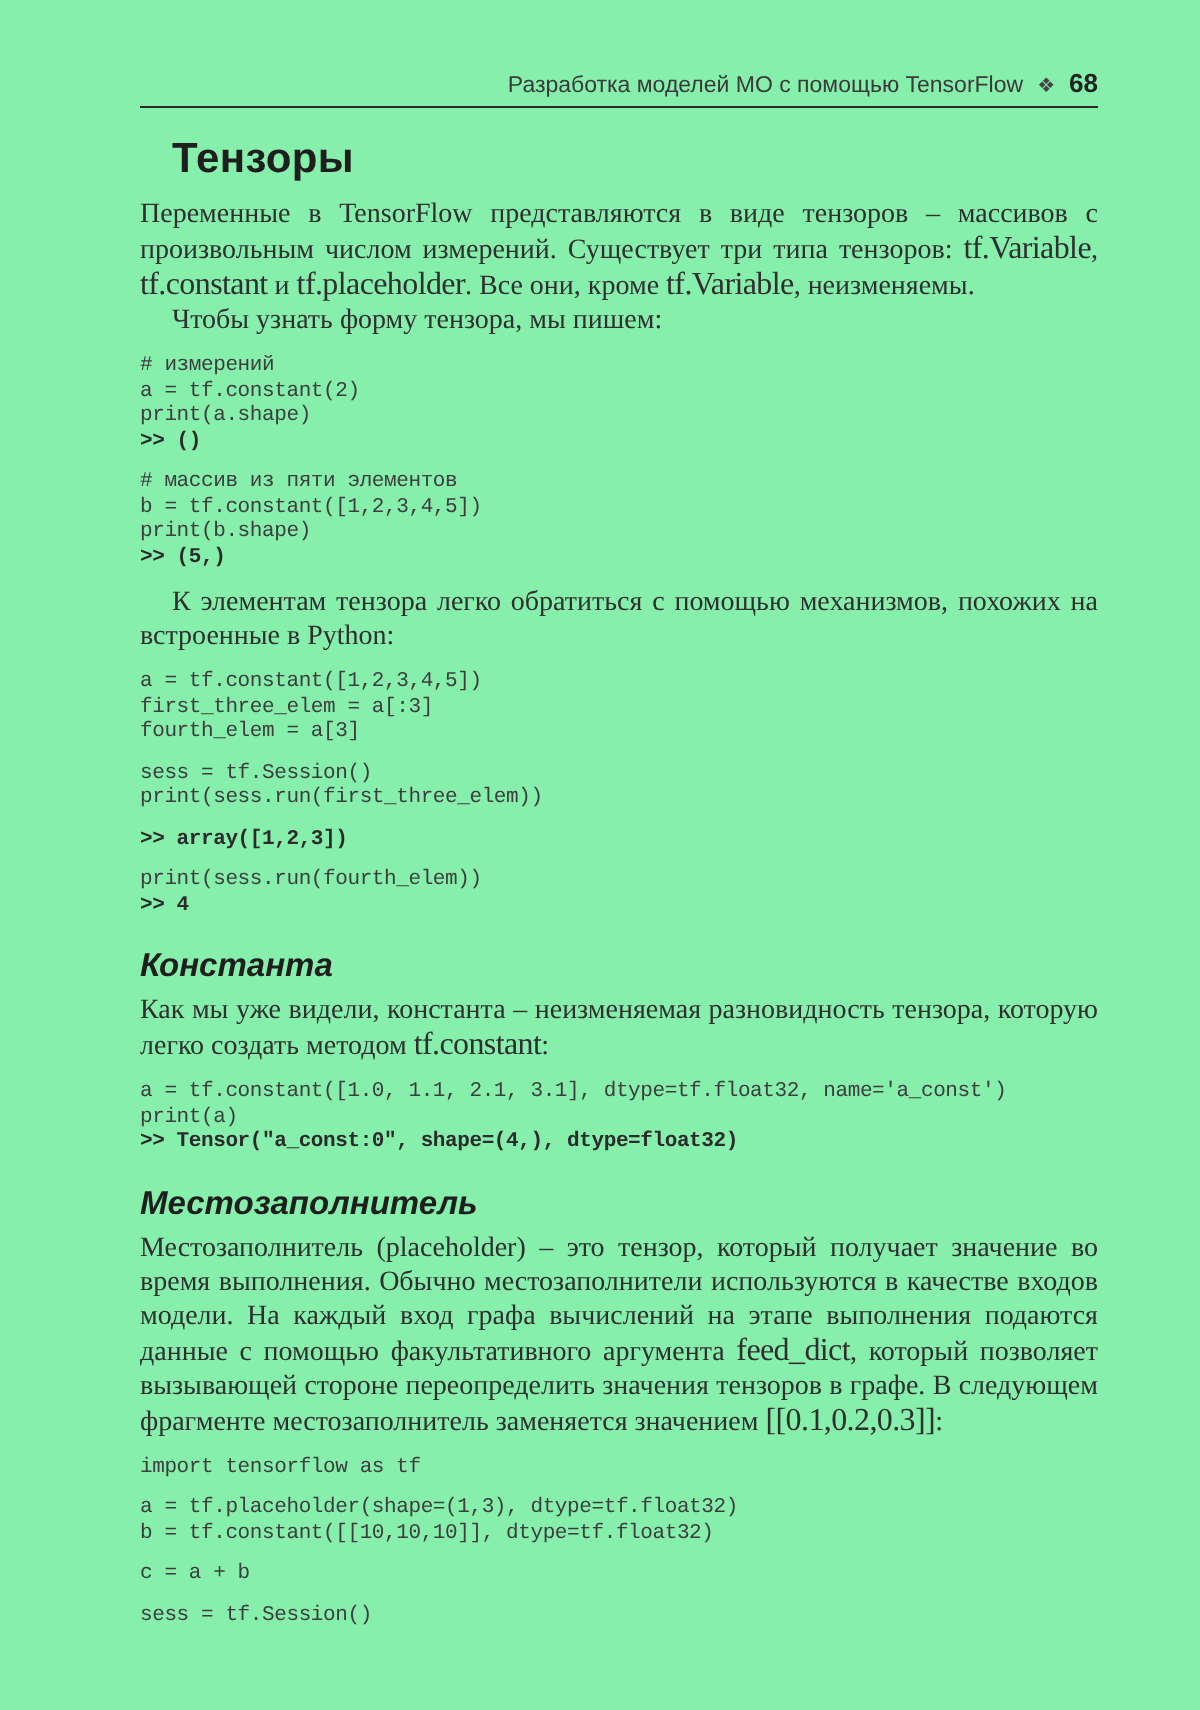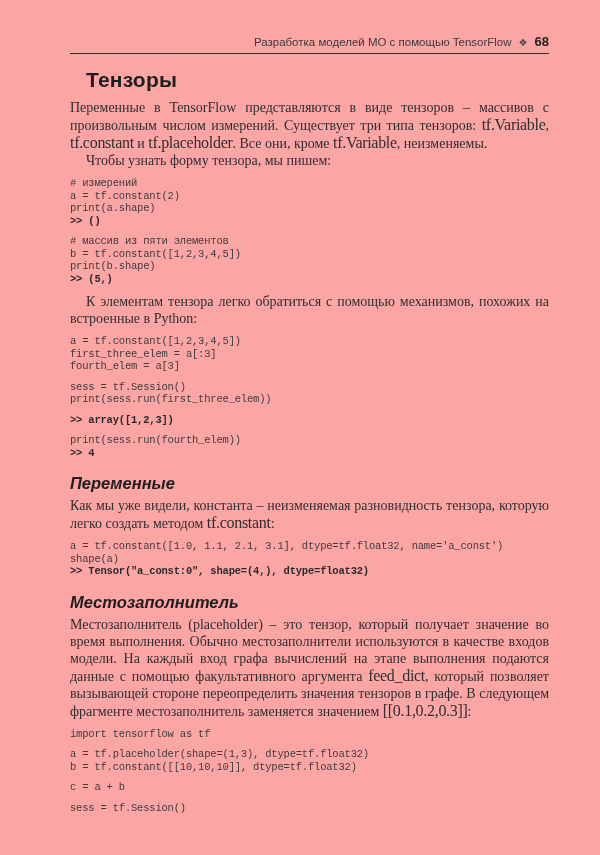--- a/index.html
+++ b/index.html
@@ -1,21 +1,21 @@
 <!DOCTYPE html>
 <html lang="ru"><head>
 <meta charset="utf-8">
 <style>
   html, body { margin: 0; padding: 0; background: #e8e8e8; }
   .page {
     position: relative;
     width: 600px;
     height: 855px;
     margin: 0 auto;
-    background: #fca5a5;
+    background: #86efac;
     box-sizing: border-box;
     padding: 34px 51px 0 70px;
     font-family: "Liberation Serif", serif;
     color: #2f2f2f;
     overflow: hidden;
   }
   .running-head {
     display: flex;
     justify-content: flex-end;
     align-items: baseline;
@@ -82,23 +82,23 @@
       <div class="h1">Тензоры</div>
       <p><span>Переменные в TensorFlow представляются в виде тензоров – массивов с произвольным числом измерений. Существует три типа тензоров: </span><span class="inline-code">tf.Variable</span><span>, </span><span class="inline-code">tf.constant</span><span> и </span><span class="inline-code">tf.placeholder</span><span>. Все они, кроме </span><span class="inline-code">tf.Variable</span><span>, неизменяемы.</span></p>
       <p class="indent"><span>Чтобы узнать форму тензора, мы пишем:</span></p>
       <pre><div class="code-line"># измерений</div><div class="code-line">a = tf.constant(2)</div><div class="code-line">print(a.shape)</div><div class="code-line bold">&gt;&gt; ()</div></pre>
       <pre><div class="code-line"># массив из пяти элементов</div><div class="code-line">b = tf.constant([1,2,3,4,5])</div><div class="code-line">print(b.shape)</div><div class="code-line bold">&gt;&gt; (5,)</div></pre>
       <p class="indent"><span>К элементам тензора легко обратиться с помощью механизмов, похожих на встроенные в Python:</span></p>
       <pre><div class="code-line">a = tf.constant([1,2,3,4,5])</div><div class="code-line">first_three_elem = a[:3]</div><div class="code-line">fourth_elem = a[3]</div></pre>
       <pre><div class="code-line">sess = tf.Session()</div><div class="code-line">print(sess.run(first_three_elem))</div></pre>
       <pre><div class="code-line bold">&gt;&gt; array([1,2,3])</div></pre>
       <pre><div class="code-line">print(sess.run(fourth_elem))</div><div class="code-line bold">&gt;&gt; 4</div></pre>
-      <div class="h2">Переменные</div>
+      <div class="h2">Константа</div>
       <p><span>Как мы уже видели, константа – неизменяемая разновидность тензора, которую легко создать методом </span><span class="inline-code">tf.constant</span><span>:</span></p>
-      <pre><div class="code-line">a = tf.constant([1.0, 1.1, 2.1, 3.1], dtype=tf.float32, name='a_const')</div><div class="code-line">shape(a)</div><div class="code-line bold">&gt;&gt; Tensor("a_const:0", shape=(4,), dtype=float32)</div></pre>
+      <pre><div class="code-line">a = tf.constant([1.0, 1.1, 2.1, 3.1], dtype=tf.float32, name='a_const')</div><div class="code-line">print(a)</div><div class="code-line bold">&gt;&gt; Tensor("a_const:0", shape=(4,), dtype=float32)</div></pre>
       <div class="h2">Местозаполнитель</div>
       <p><span>Местозаполнитель (placeholder) – это тензор, который получает значение во время выполнения. Обычно местозаполнители используются в качестве входов модели. На каждый вход графа вычислений на этапе выполнения подаются данные с помощью факультативного аргумента </span><span class="inline-code">feed_dict</span><span>, который позволяет вызывающей стороне переопределить значения тензоров в графе. В следующем фрагменте местозаполнитель заменяется значением </span><span class="inline-code">[[0.1,0.2,0.3]]</span><span>:</span></p>
       <pre><div class="code-line">import tensorflow as tf</div></pre>
       <pre><div class="code-line">a = tf.placeholder(shape=(1,3), dtype=tf.float32)</div><div class="code-line">b = tf.constant([[10,10,10]], dtype=tf.float32)</div></pre>
       <pre><div class="code-line">c = a + b</div></pre>
       <pre><div class="code-line">sess = tf.Session()</div></pre>
     </div>
 </div>
 
 </body></html>

